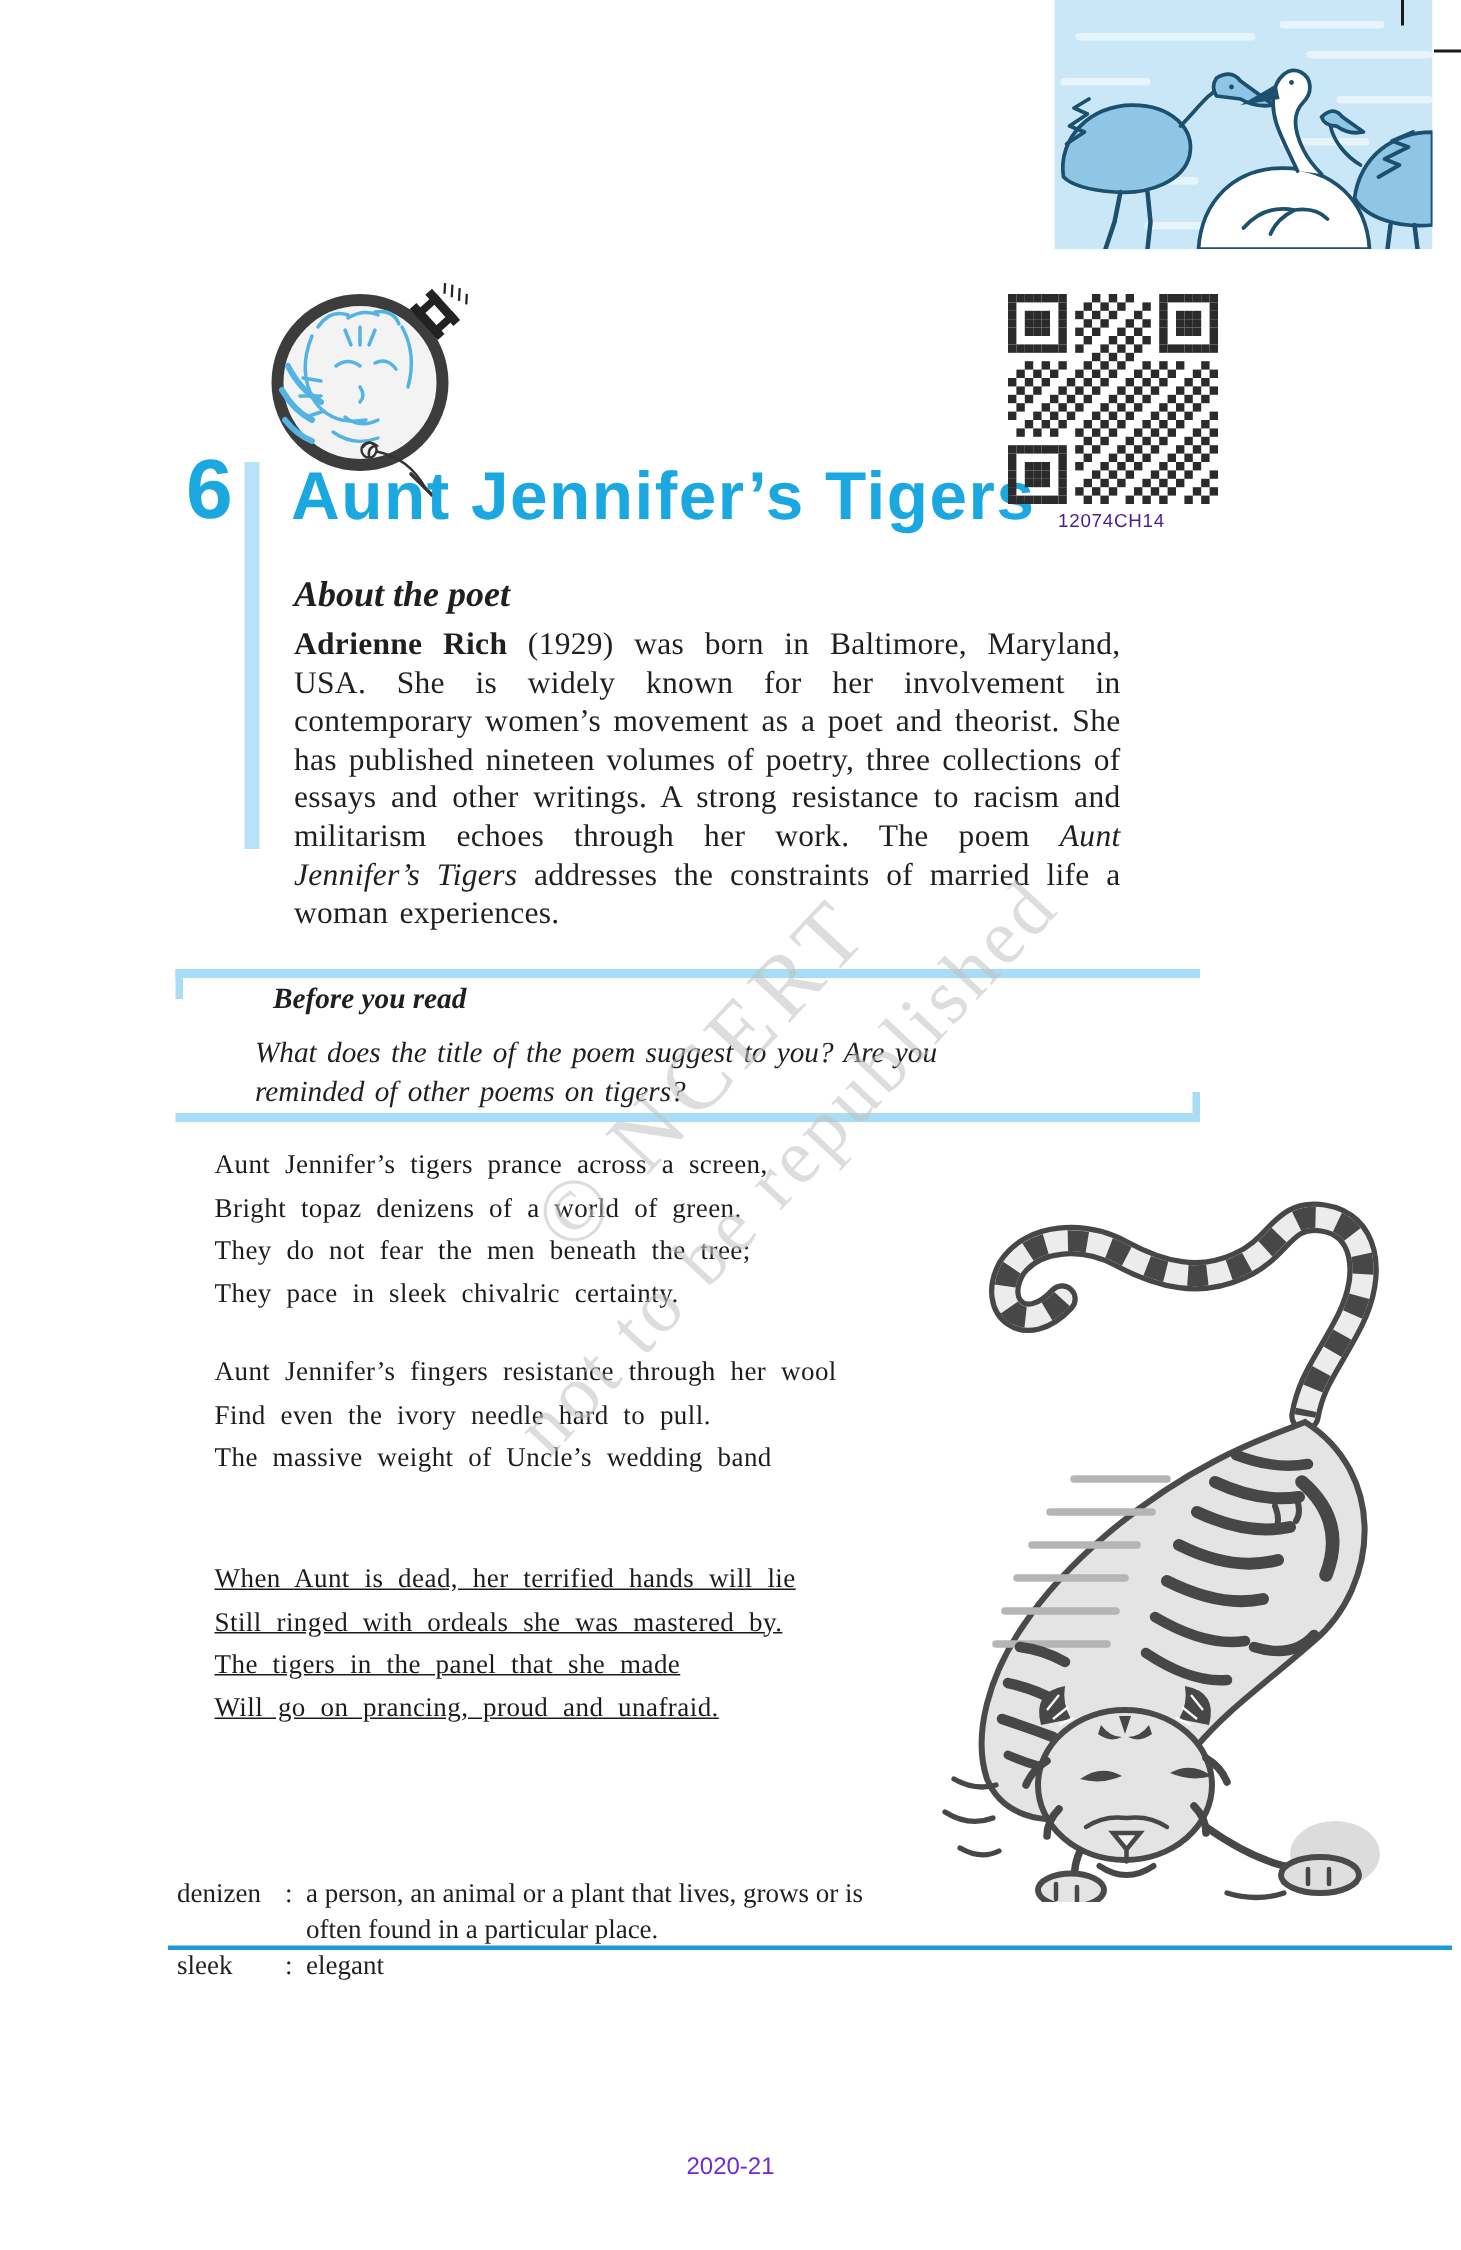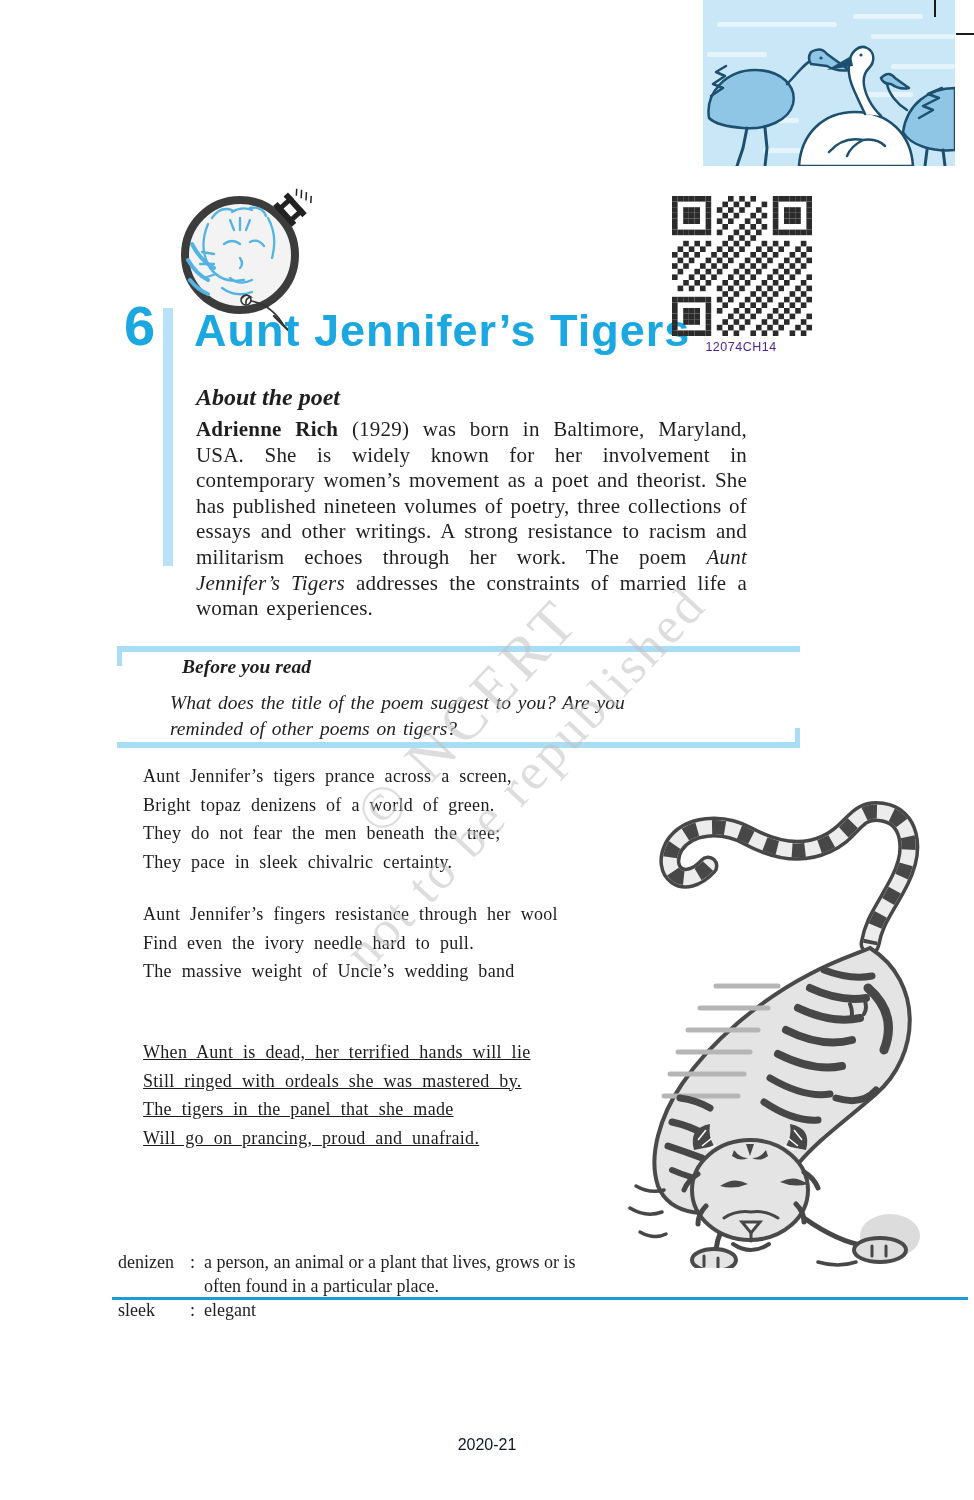--- a/index.html
+++ b/index.html
@@ -66,21 +66,21 @@
   .glossary { left:118px; top:1222px; font-size:18px; line-height:24px;margin-top:28px; }
   .gloss-row { display:flex; align-items:flex-start; }
   .gloss-term { width:72px; flex:0 0 72px; }
   .gloss-colon { width:14px; flex:0 0 14px; }
   .gloss-def { max-width:376px; }
 
   .rule { left:112px; top:1297px; width:856px; height:3px; background:#1f9ad6; }
 
   .footer {
     left:0; top:1436px; width:974px; text-align:center;
-    font-family:"Liberation Sans", sans-serif; font-size:16px; color:#0f172a;
+    font-family:"Liberation Sans", sans-serif; font-size:16px; color:#6d28d9;
   }
 
   
   .wm {
     z-index:20; pointer-events:none; white-space:nowrap;
     color:#c2c2c2; opacity:.55; font-family:"Liberation Serif", serif;
   }
   .wm1 { left:468px; top:716px; font-size:60px; letter-spacing:6px;
          transform:translate(-50%,-50%) rotate(-47deg); }
   .wm2 { left:525px; top:778px; font-size:52px; letter-spacing:3px;

